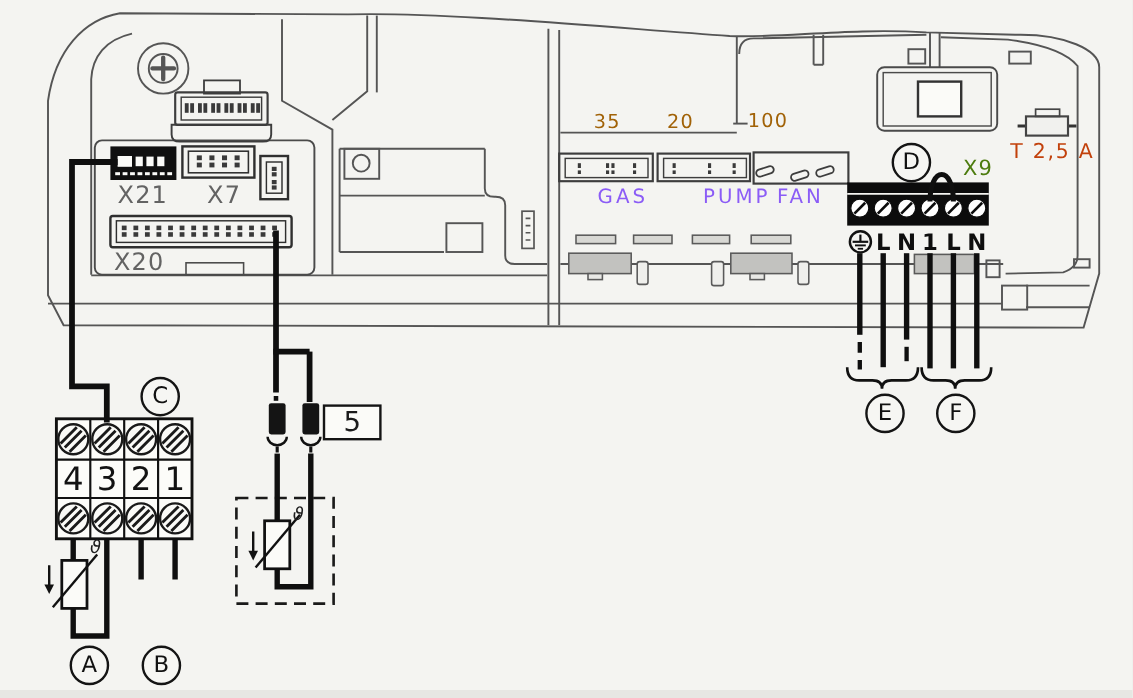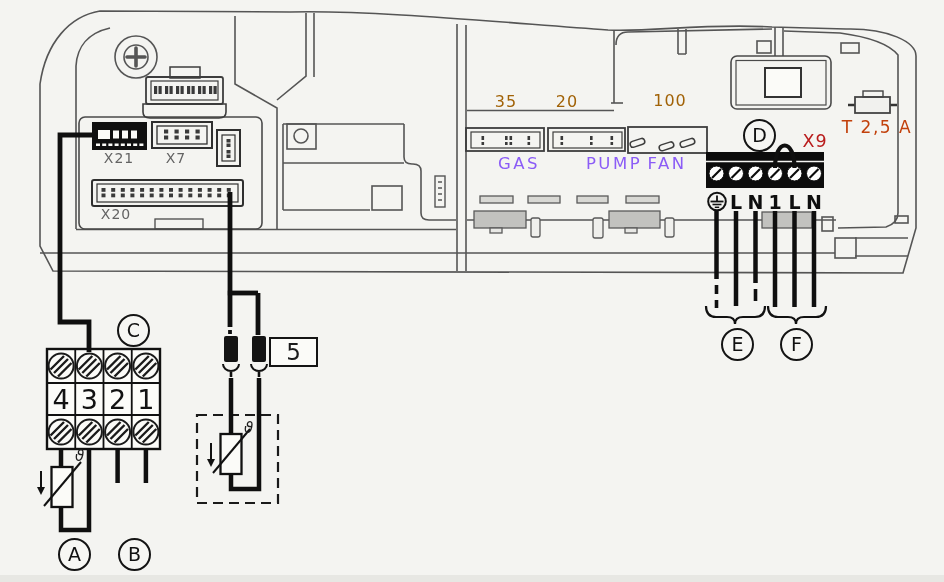--- a/index.html
+++ b/index.html
@@ -1,23 +1,23 @@
 <!DOCTYPE html>
 <html><head>
 <meta charset="utf-8">
 <style>
   html,body{margin:0;padding:0;background:#e9e9e6;}
   .stage{position:relative;width:944px;height:582px;background:#f4f4f1;overflow:hidden;
          font-family:"DejaVu Sans",sans-serif;}
   .stage svg{position:absolute;left:0;top:0;}
   .lbl{position:absolute;text-align:center;white-space:nowrap;}
-  .conn-lbl{font-size:14px;color:#636363;letter-spacing:1px;}
+  .conn-lbl{font-size:20px;color:#636363;letter-spacing:1px;}
   .val-lbl{font-size:16px;color:#a16207;letter-spacing:1px;}
   .out-lbl{font-size:16.5px;color:#8b5cf6;letter-spacing:2.5px;}
-  .x9-lbl{font-size:17.5px;color:#b91c1c;letter-spacing:1px;}
+  .x9-lbl{font-size:17.5px;color:#4d7c0f;letter-spacing:1px;}
   .fuse-lbl{font-size:17px;color:#c2410c;letter-spacing:1.5px;}
   .term-lt{font-size:19px;font-weight:bold;color:#0e0e0e;width:22px;top:191px;}
   .tnum{width:28px;top:384px;font-size:27px;color:#121212;}
   .refc{position:absolute;width:29px;height:29px;border:2.5px solid #141414;border-radius:50%;
         background:#f6f6f3;text-align:center;line-height:28px;font-size:19px;color:#111;}
   .sqbox{position:absolute;border:2.5px solid #141414;background:#fbfbf8;text-align:center;color:#1b1b1b;}
   .box5{left:269px;top:337px;width:45px;height:26px;font-size:23px;line-height:26px;}
   .boxot{left:105px;top:482px;width:51px;height:43px;font-size:25px;line-height:43px;letter-spacing:1px;}
   .theta{position:absolute;font-size:15px;font-style:italic;color:#1d1d1d;}
 </style>
@@ -347,26 +347,26 @@
     <rect x="220.5" y="434" width="21" height="40" fill="#fbfbf8" stroke="#111" stroke-width="2.3"></rect>
     <path d="M213,473 L250,429" stroke="#111" stroke-width="2"></path>
     <path d="M211,443 V460" stroke="#111" stroke-width="2"></path>
     <polygon points="207,459 215,459 211,467" fill="#111"></polygon>
   </g>
 
   <rect x="0" y="575" width="944" height="7" fill="#e7e7e3"></rect>
 </svg>
 
   <div class="lbl conn-lbl" style="left:94px;top:150px;width:50px;">X21</div>
-  <div class="lbl conn-lbl" style="left:151px;top:150px;width:50px;">X7</div>
+  <div class="lbl conn-lbl" style="left:151px;top:150px;width:50px;text-align:right;">X7</div>
   <div class="lbl conn-lbl" style="left:91px;top:206px;width:50px;">X20</div>
 
   <div class="lbl val-lbl" style="left:486px;top:92px;width:40px;">35</div>
   <div class="lbl val-lbl" style="left:547px;top:92px;width:40px;">20</div>
-  <div class="lbl val-lbl" style="left:620px;top:91px;width:40px;margin-left:30px;">100</div>
+  <div class="lbl val-lbl" style="left:620px;top:91px;width:40px;">100</div>
 
   <div class="lbl out-lbl" style="left:489px;top:154px;width:60px;">GAS</div>
   <div class="lbl out-lbl" style="left:584px;top:154px;width:60px;">PUMP</div>
   <div class="lbl out-lbl" style="left:637px;top:154px;width:60px;">FAN</div>
 
   <div class="lbl x9-lbl" style="left:795px;top:131px;width:40px;">X9</div>
   <div class="lbl fuse-lbl" style="left:841px;top:117px;width:72px;">T 2,5 A</div>
 
   <div class="lbl term-lt" style="left:725px;">L</div>
   <div class="lbl term-lt" style="left:744.5px;">N</div>

